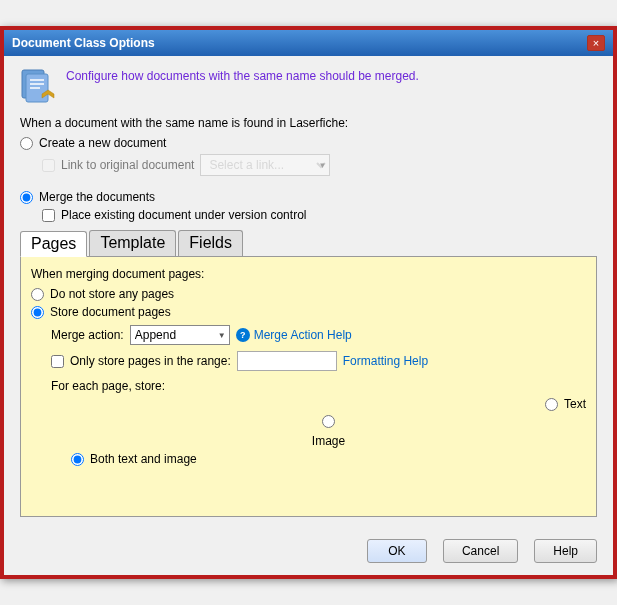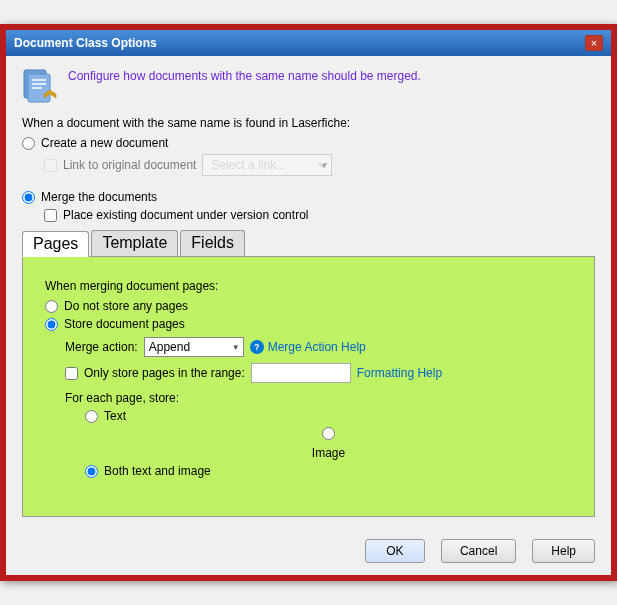--- a/index.html
+++ b/index.html
@@ -8,21 +8,21 @@
       font-size: 12px;
       background: #f0f0f0;
       display: flex;
       align-items: center;
       justify-content: center;
       min-height: 100vh;
     }
     .dialog {
       width: 617px;
       background: #f0f0f0;
-      border: 6px solid #b91c1c;
+      border: 4px solid #b91c1c;
       box-shadow: 2px 2px 8px rgba(0,0,0,0.4);
     }
     .title-bar {
       background: linear-gradient(to bottom, #4a90d9, #2060b0);
       color: white;
       padding: 5px 8px;
       display: flex;
       align-items: center;
       justify-content: space-between;
       font-size: 12px;
@@ -135,22 +135,22 @@
     .inner-tab.active {
       background: #fff;
       border-bottom: 1px solid #fff;
       position: relative;
       bottom: -1px;
       z-index: 1;
     }
     .inner-panel {
       border: 1px solid #999;
       border-top: none;
-      background: #bef264;
-      padding: 22px;
+      background: #fef9c3;
+      padding: 10px;
       min-height: 260px;
     }
     .merge-action-row {
       display: flex;
       align-items: center;
       gap: 6px;
       margin: 6px 0 6px 20px;
     }
     .merge-action-select {
       border: 1px solid #888;
@@ -341,21 +341,21 @@
 
         <div class="range-row">
           <input type="checkbox" id="range-check" style="">
           <label for="range-check">Only store pages in the range:</label>
           <input type="text" class="range-input" style="">
           <a href="#" class="formatting-link">Formatting Help</a>
         </div>
 
         <div class="for-each-label">For each page, store:</div>
 
-        <div class="radio-option" style="margin-left:40px;">
+        <div class="radio-option" style="margin-left:40px;justify-content:flex-end;">
           <input type="radio" name="store-option" id="store-text" style="">
           <label for="store-text">Text</label>
         </div>
 
         <div class="radio-option" style="margin-left:40px;flex-direction:column;">
           <input type="radio" name="store-option" id="store-image" style="">
           <label for="store-image">Image</label>
         </div>
 
         <div class="radio-option" style="margin-left:40px;">

